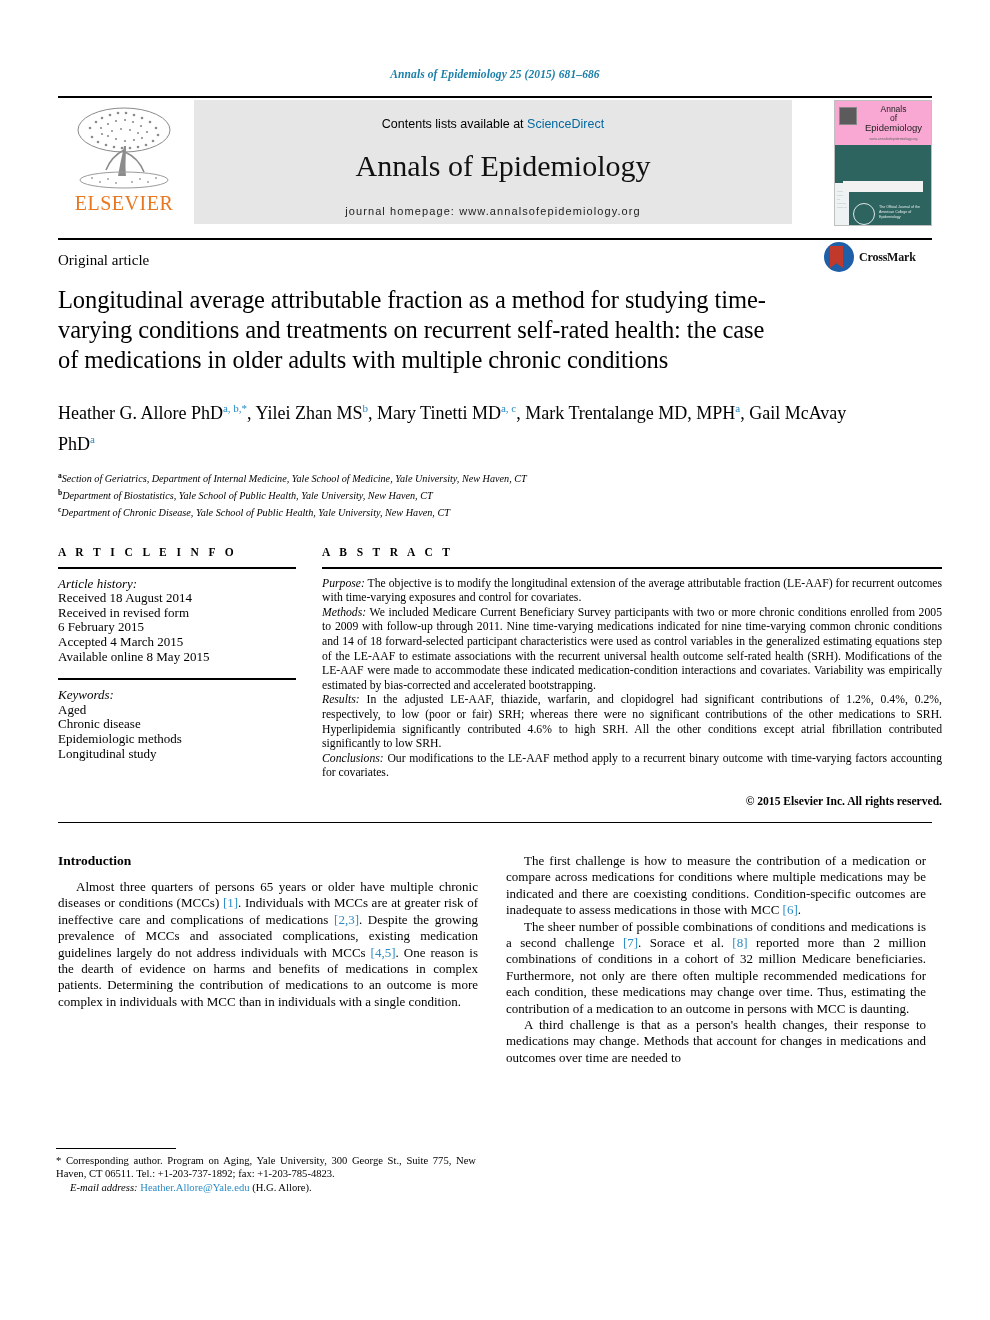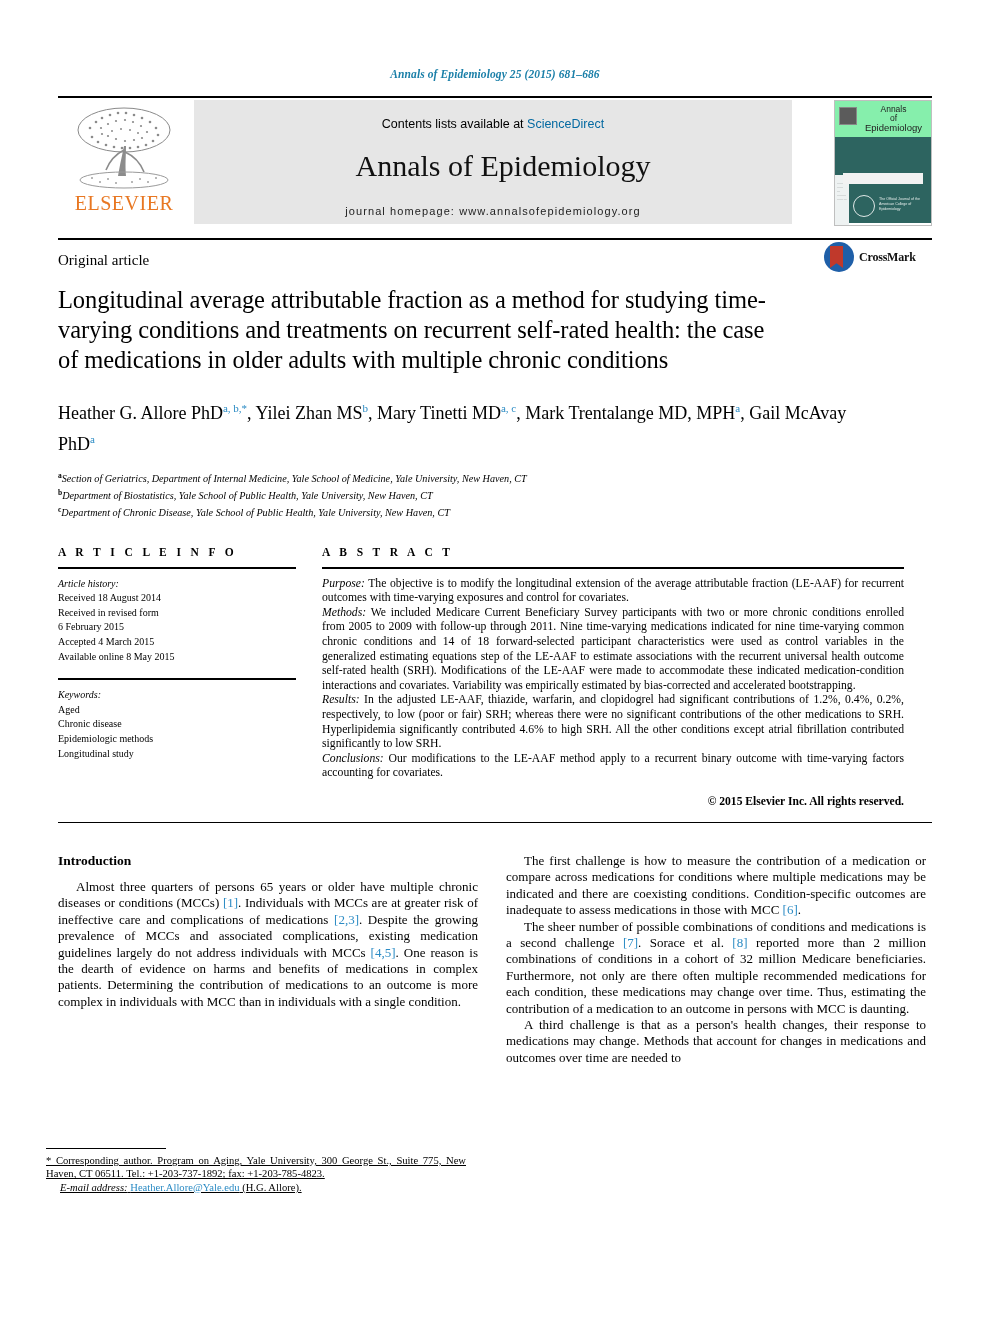--- a/index.html
+++ b/index.html
@@ -102,22 +102,22 @@
     position: absolute;
     right: 0;
     top: 4px;
     width: 96px;
     height: 124px;
     background: #ffffff;
     border: 1px solid #bfbfbf;
     overflow: hidden;
   }
   .cover-top {
-    height: 36px;
-    background: #86efac;
+    height: 44px;
+    background: #f9a8d4;
     position: relative;
     padding-left: 46px;
   }
   .cover-emblem {
     position: absolute;
     left: 4px; top: 6px;
     width: 16px; height: 16px;
     background: #5b5b5b;
     border: 1px solid #888;
   }
@@ -257,21 +257,21 @@
   .crossmark-label {
     font-family: "Liberation Serif", serif;
     font-size: 12px;
     font-weight: bold;
     letter-spacing: -0.2px;
     color: #111;
   }
 
   
   .info-abstract {
-    margin: 26px 86px 0 58px;
+    margin: 26px 48px 0 58px;
     display: flex;
     gap: 26px;
   }
   .col-info {
     width: 238px;
     flex: 0 0 238px;
   }
   .col-abstract {
     flex: 1;
   }
@@ -281,21 +281,21 @@
     font-size: 11.5px;
     letter-spacing: 3.4px;
     margin-bottom: 9px;
   }
   .info-rule {
     border-top: 2px solid #000;
     margin-bottom: 8px;
   }
   .info-group {
     font-family: "Liberation Serif", serif;
-    font-size: 10px;
+    font-size: 13px;
     line-height: 14.6px;
   }
   .info-group .ital {
     font-style: italic;
   }
   .info-sep {
     border-top: 2px solid #000;
     margin: 14px 0 8px 0;
   }
   .abstract-body {
@@ -344,24 +344,23 @@
     line-height: 16.4px;
     text-align: justify;
     margin: 0;
     text-indent: 18px;
   }
   .ref { color: #2b8bc4; }
 
   
   .footnotes {
     position: absolute;
-    left: 46px;
+    left: 56px;
     top: 1148px;
     width: 420px;
-    text-decoration: underline;
   }
   .fn-rule {
     border-top: 1px solid #000;
     width: 120px;
     margin-bottom: 5px;
   }
   .fn-text {
     font-family: "Liberation Serif", serif;
     font-size: 10.6px;
     line-height: 13.4px;

